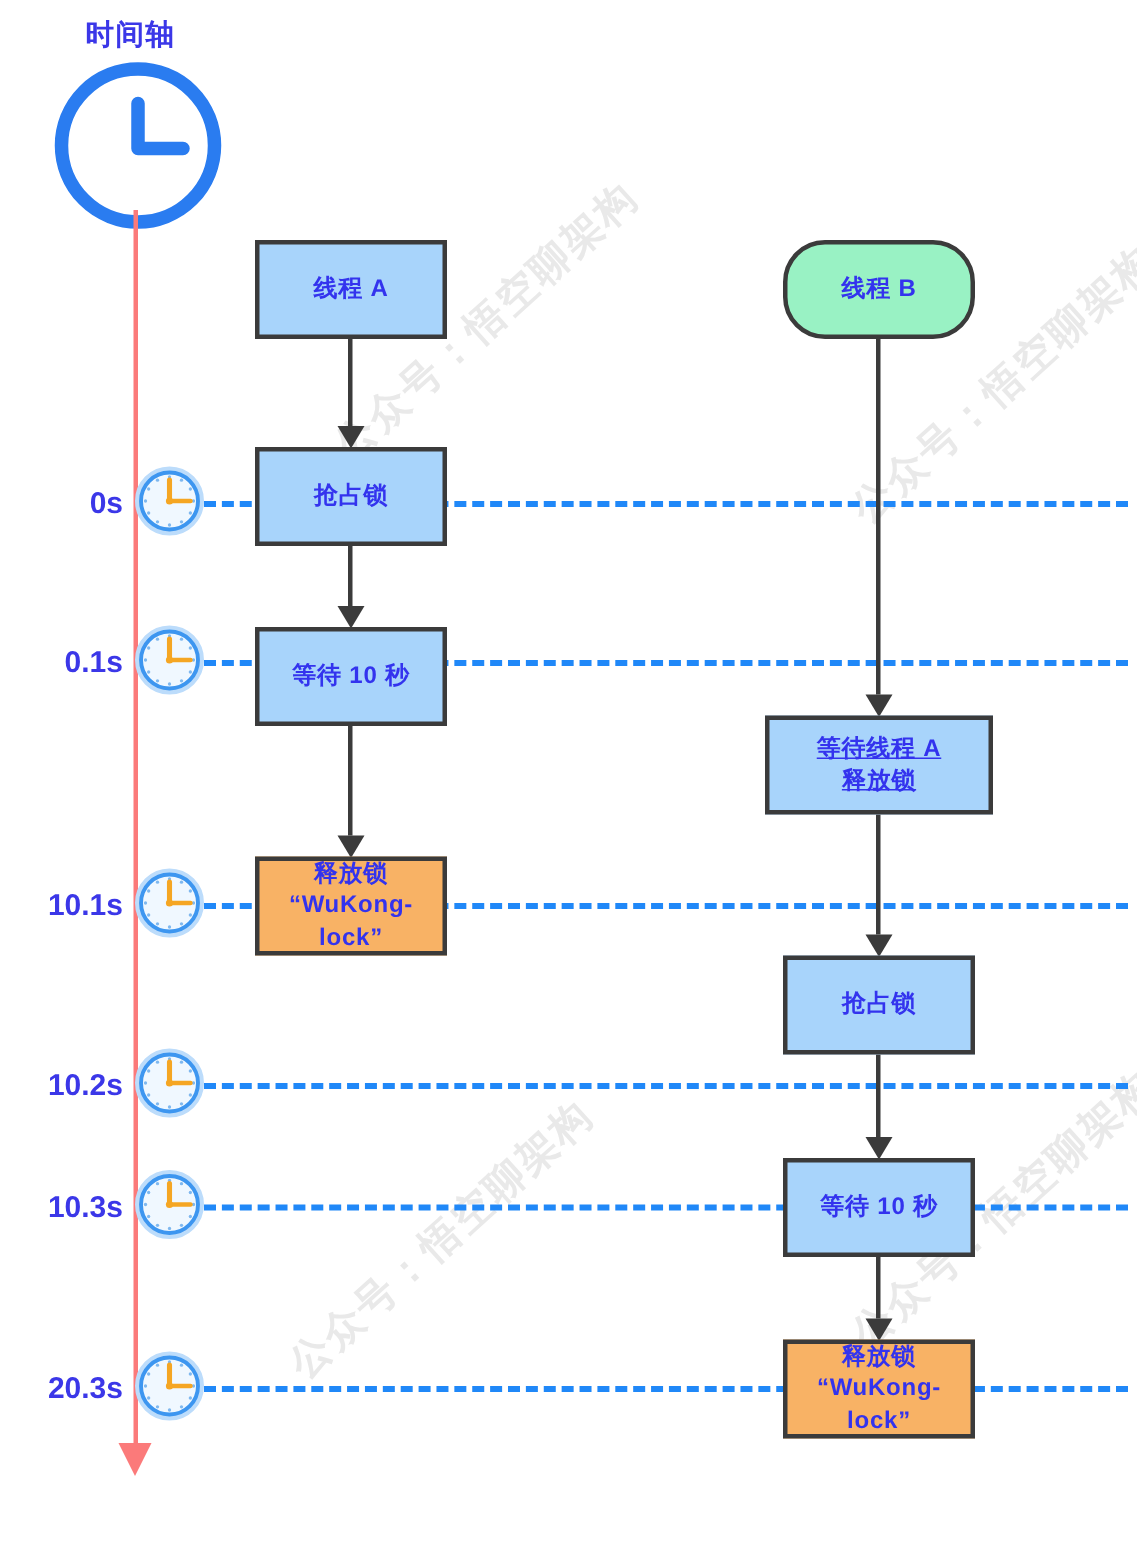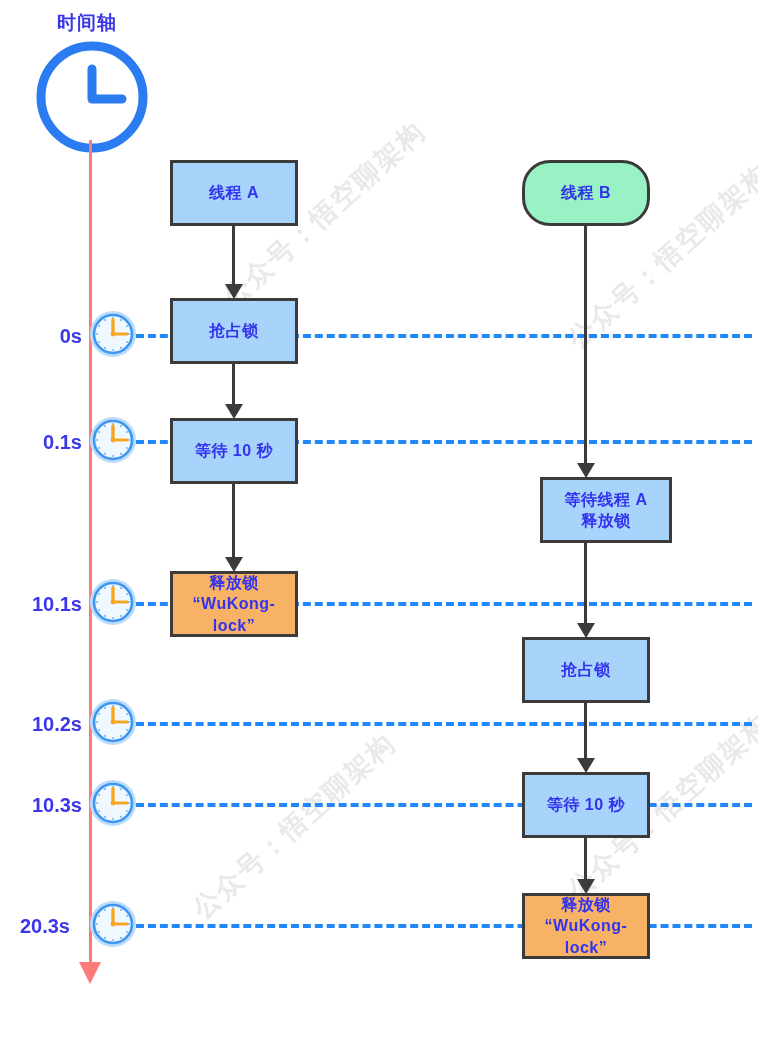--- a/index.html
+++ b/index.html
@@ -242,21 +242,21 @@
           <circle cx="16.0" cy="37.9" r="1.1" fill="#7fb8ef"></circle>
           <circle cx="10.1" cy="32.0" r="1.1" fill="#7fb8ef"></circle>
           <circle cx="8.0" cy="24.0" r="1.1" fill="#7fb8ef"></circle>
           <circle cx="10.1" cy="16.0" r="1.1" fill="#7fb8ef"></circle>
           <circle cx="16.0" cy="10.1" r="1.1" fill="#7fb8ef"></circle>
           <path d="M24 24 L24 10" stroke="#f5a623" stroke-width="3.4" stroke-linecap="round"></path>
           <path d="M24 24 L38 24" stroke="#f5a623" stroke-width="3" stroke-linecap="round"></path>
           <circle cx="24" cy="24" r="2.4" fill="#f5a623"></circle>
         </svg></div>
       <div class="dash-line" style="top: 924px;"></div>
-      <div class="time-label" style="left: 10px; top: 915px; text-align: right;">20.3s</div>
+      <div class="time-label" style="left: 22px; top: 915px; text-align: right;">20.3s</div>
       <div class="mini-clock" style="left: 89px; top: 900px;"><svg width="48" height="48" viewBox="0 0 48 48">
           <circle cx="24" cy="24" r="21" fill="none" stroke="#bcdcfb" stroke-width="4"></circle>
           <circle cx="24" cy="24" r="19" fill="#f0f8ff" stroke="#3d96f0" stroke-width="2.6"></circle>
           <circle cx="24.0" cy="8.0" r="1.1" fill="#7fb8ef"></circle>
           <circle cx="32.0" cy="10.1" r="1.1" fill="#7fb8ef"></circle>
           <circle cx="37.9" cy="16.0" r="1.1" fill="#7fb8ef"></circle>
           <circle cx="40.0" cy="24.0" r="1.1" fill="#7fb8ef"></circle>
           <circle cx="37.9" cy="32.0" r="1.1" fill="#7fb8ef"></circle>
           <circle cx="32.0" cy="37.9" r="1.1" fill="#7fb8ef"></circle>
           <circle cx="24.0" cy="40.0" r="1.1" fill="#7fb8ef"></circle>
@@ -295,21 +295,21 @@
       </div>
       <div class="node blue" style="left: 170px; top: 418px; width: 128px; height: 66px;">
         <span>等待 10 秒</span>
       </div>
       <div class="node orange" style="left: 170px; top: 571px; width: 128px; height: 66px;">
         <span>释放锁<br>“WuKong-<br>lock”</span>
       </div>
       <div class="node green" style="left: 522px; top: 160px; width: 128px; height: 66px; border-radius: 28px;">
         <span>线程 B</span>
       </div>
-      <div class="node blue" style="left: 540px; top: 477px; width: 132px; height: 66px;">
+      <div class="node blue" style="left: 510px; top: 477px; width: 152px; height: 66px; text-decoration: underline;">
         <span>等待线程 A<br>释放锁</span>
       </div>
       <div class="node blue" style="left: 522px; top: 637px; width: 128px; height: 66px;">
         <span>抢占锁</span>
       </div>
       <div class="node blue" style="left: 522px; top: 772px; width: 128px; height: 66px;">
         <span>等待 10 秒</span>
       </div>
       <div class="node orange" style="left: 522px; top: 893px; width: 128px; height: 66px;">
         <span>释放锁<br>“WuKong-<br>lock”</span>

